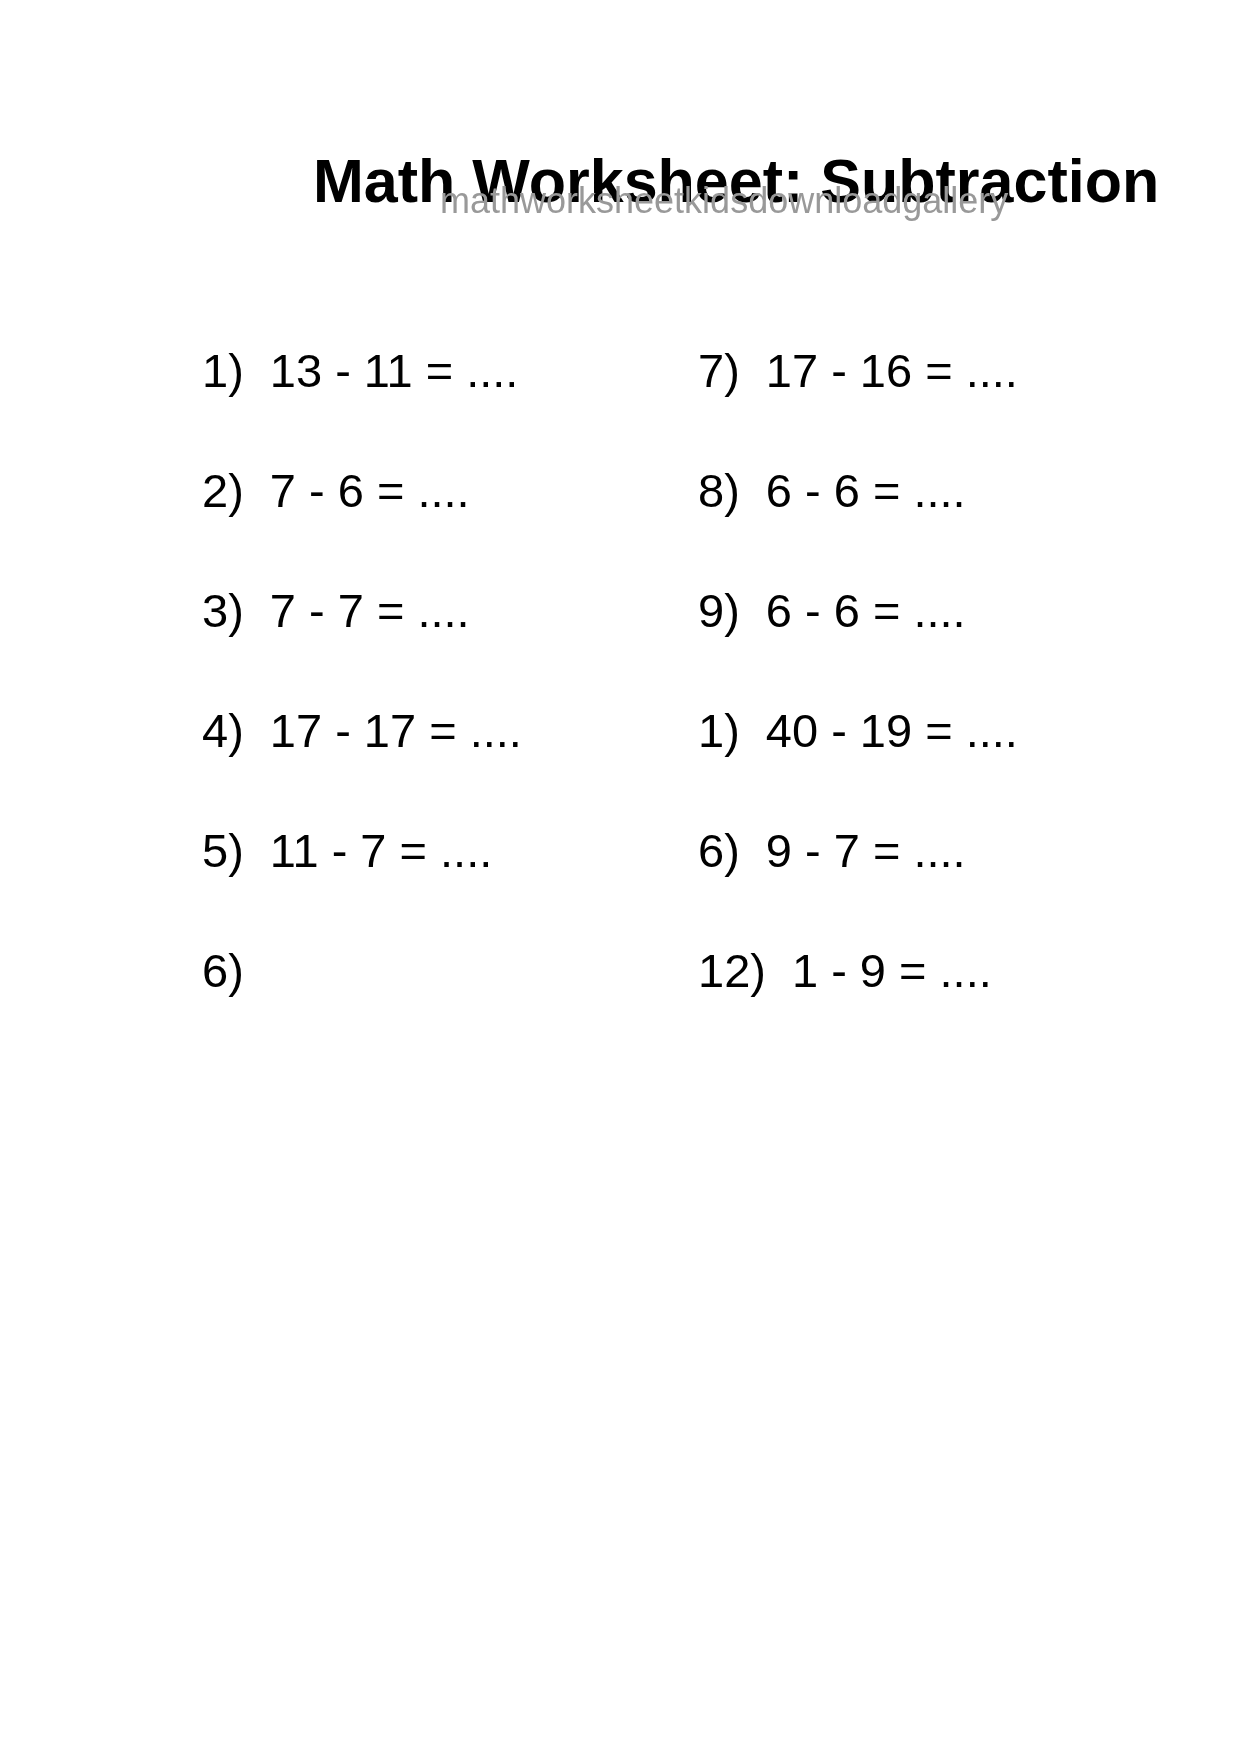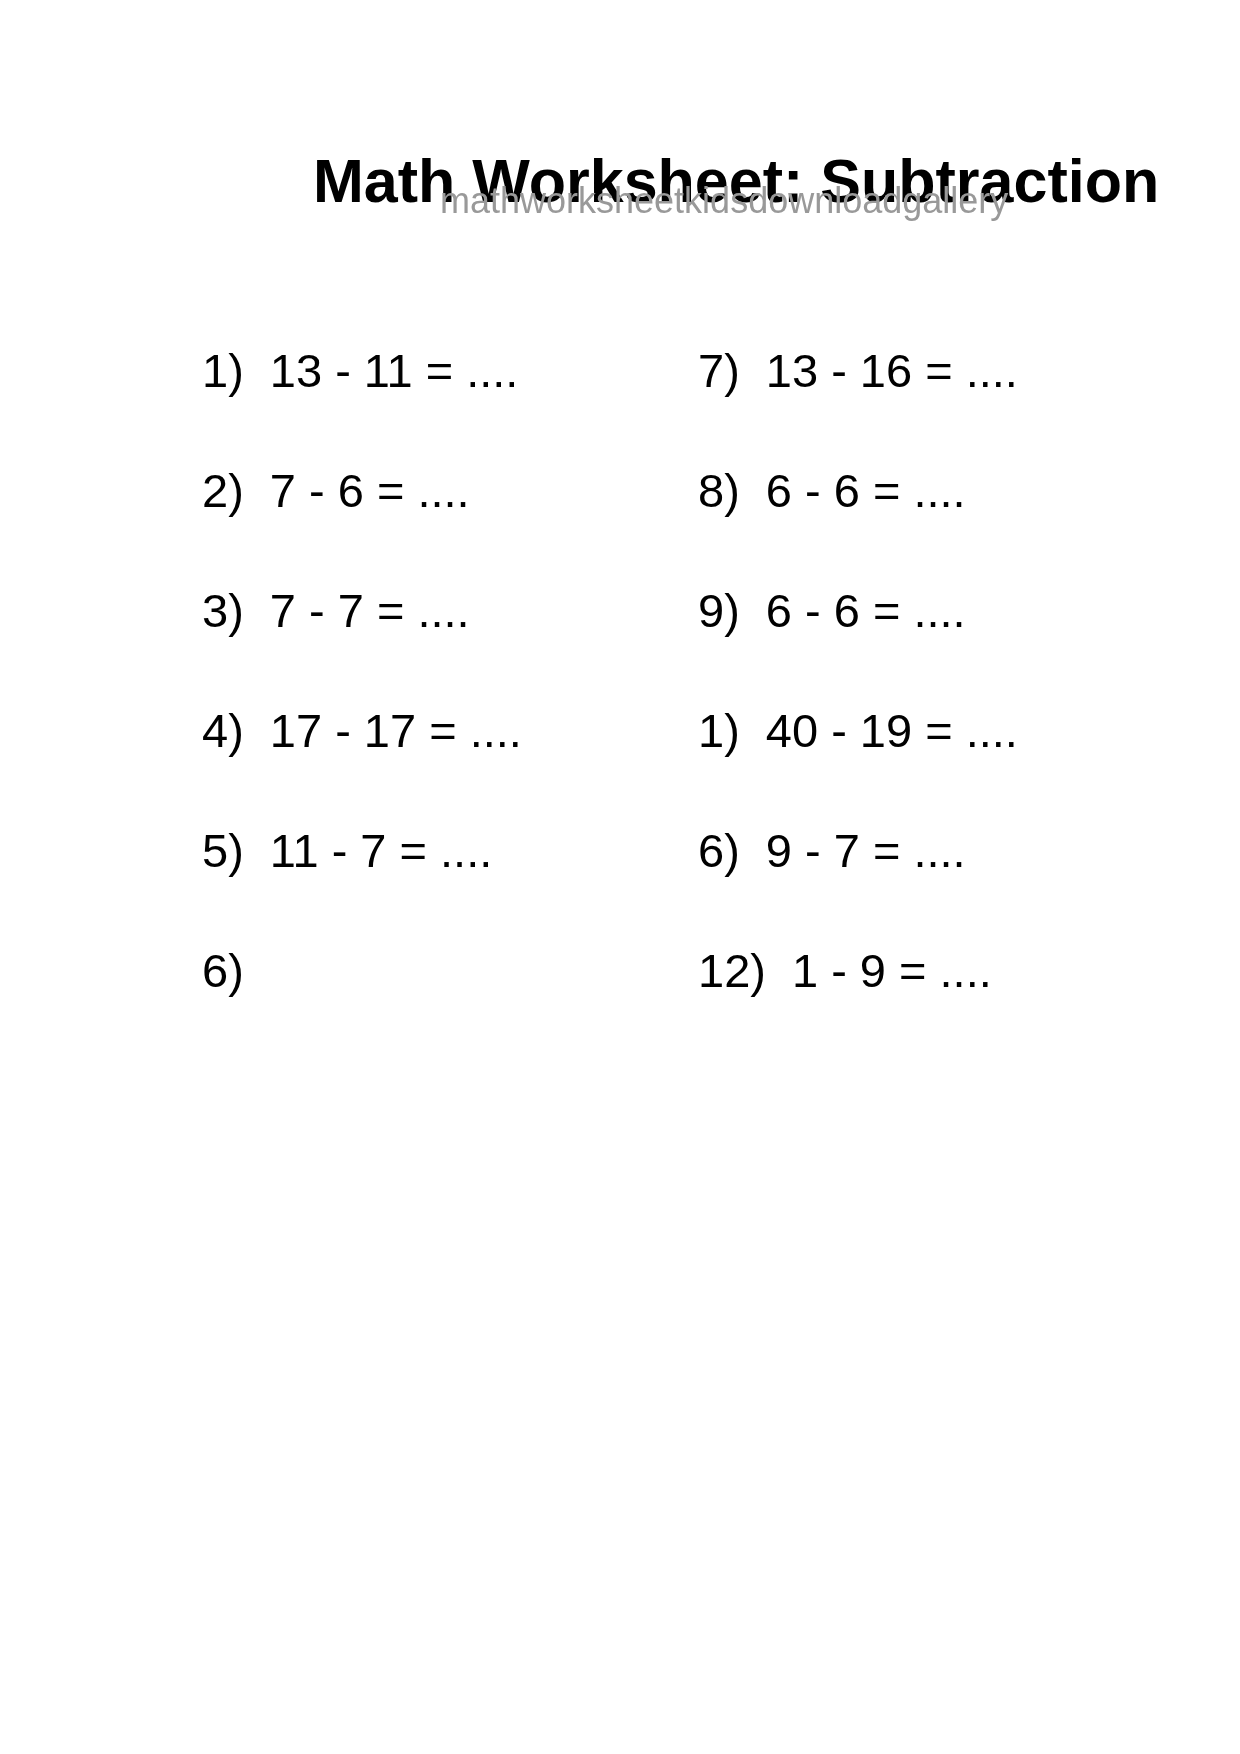--- a/index.html
+++ b/index.html
@@ -90,21 +90,21 @@
       <span class="expr">11 - 7 = ....</span>
     </div>
     <div class="problem-row">
       <span class="num">6)</span>
     </div>
   </div>
 
   <div class="col col-right">
     <div class="problem-row">
       <span class="num">7)</span>
-      <span class="expr">13 - 16 = ....</span>
+      <span class="expr">17 - 16 = ....</span>
     </div>
     <div class="problem-row">
       <span class="num">8)</span>
       <span class="expr">6 - 6 = ....</span>
     </div>
     <div class="problem-row">
       <span class="num">9)</span>
       <span class="expr">6 - 6 = ....</span>
     </div>
     <div class="problem-row">

